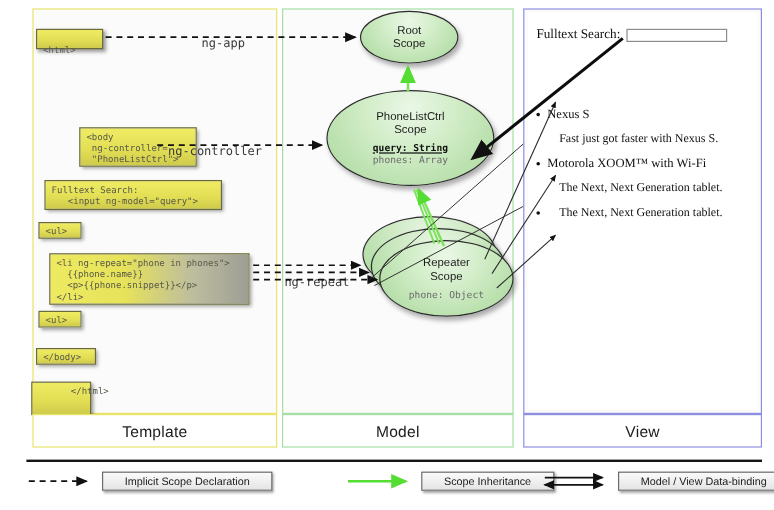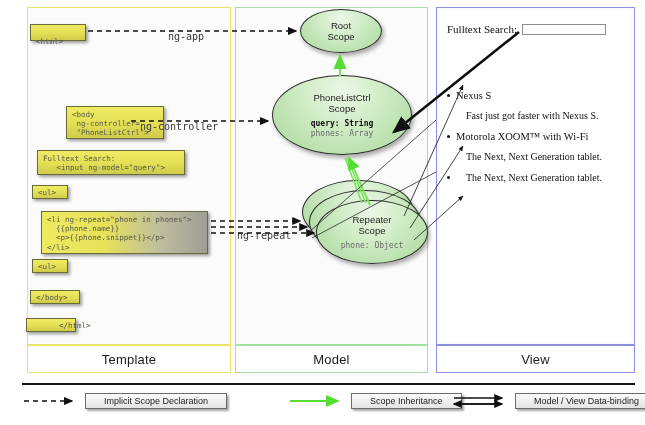--- a/index.html
+++ b/index.html
@@ -59,21 +59,21 @@
     background: linear-gradient(to right, #eeea60 0%, #e6e25a 38%, #bdbd9f 72%, #9e9e94 100%);
   }
 
   #tpl-html   { left: 30px;  top: 24px;  width: 56px;  height: 14px;  padding-top:12px;}
   #tpl-body   { left: 30px;  top: 106px; width: 98px;  height: 33px; margin-left: 36px; }
   #tpl-search { left: 37px;  top: 150px; width: 148px; height: 25px; }
   #tpl-ul1    { left: 32px;  top: 185px; width: 36px;  height: 14px; padding-top:2px;}
   #tpl-li     { left: 41px;  top: 211px; width: 167px; height: 43px; }
   #tpl-ul2    { left: 32px;  top: 259px; width: 36px;  height: 14px; padding-top:2px;}
   #tpl-bodyc  { left: 30px;  top: 290px; width: 50px;  height: 14px; padding-top:2px;}
-  #tpl-htmlc  { left: 26px;  top: 318px; width: 50px;  height: 14px; padding-top:2px;padding-left:32px;}
+  #tpl-htmlc  { left: 26px;  top: 318px; width: 50px;  height: 28px; padding-top:2px;padding-left:32px;}
 
   
   .scope {
     position: absolute;
     border-radius: 50%;
     border: 1px solid #2b2b2b;
     background: radial-gradient(ellipse at 50% 18%, #eaf7e6 0%, #d2edc8 38%, #a8d79a 100%);
     box-shadow: 2px 3px 4px rgba(0,0,0,.33);
     display: flex;
     flex-direction: column;
@@ -83,21 +83,21 @@
     color: #1c1c1c;
   }
   .scope .title { font-size: 9.5px; line-height: 11px; }
   .scope .props {
     font-family: "DejaVu Sans Mono", monospace;
     font-size: 8px;
     line-height: 10px;
     color: #6b6b6b;
     margin-top: 5px;
   }
-  .scope .props .hl { color: #101010; font-weight: bold; }
+  .scope .props .hl { color: #101010; font-weight: bold; text-decoration: underline; }
 
   #scope-root  { left: 300px; top: 9px;  width: 80px;  height: 42px; }
   #scope-ctrl  { left: 272px; top: 75px; width: 138px; height: 78px; }
 
   .rep-stack-shape {
     position: absolute;
     border-radius: 50%;
     border: 1px solid #2b2b2b;
     background: radial-gradient(ellipse at 50% 20%, #e8f6e4 0%, #cfeac5 40%, #a5d697 100%);
     box-shadow: 2px 3px 4px rgba(0,0,0,.3);

